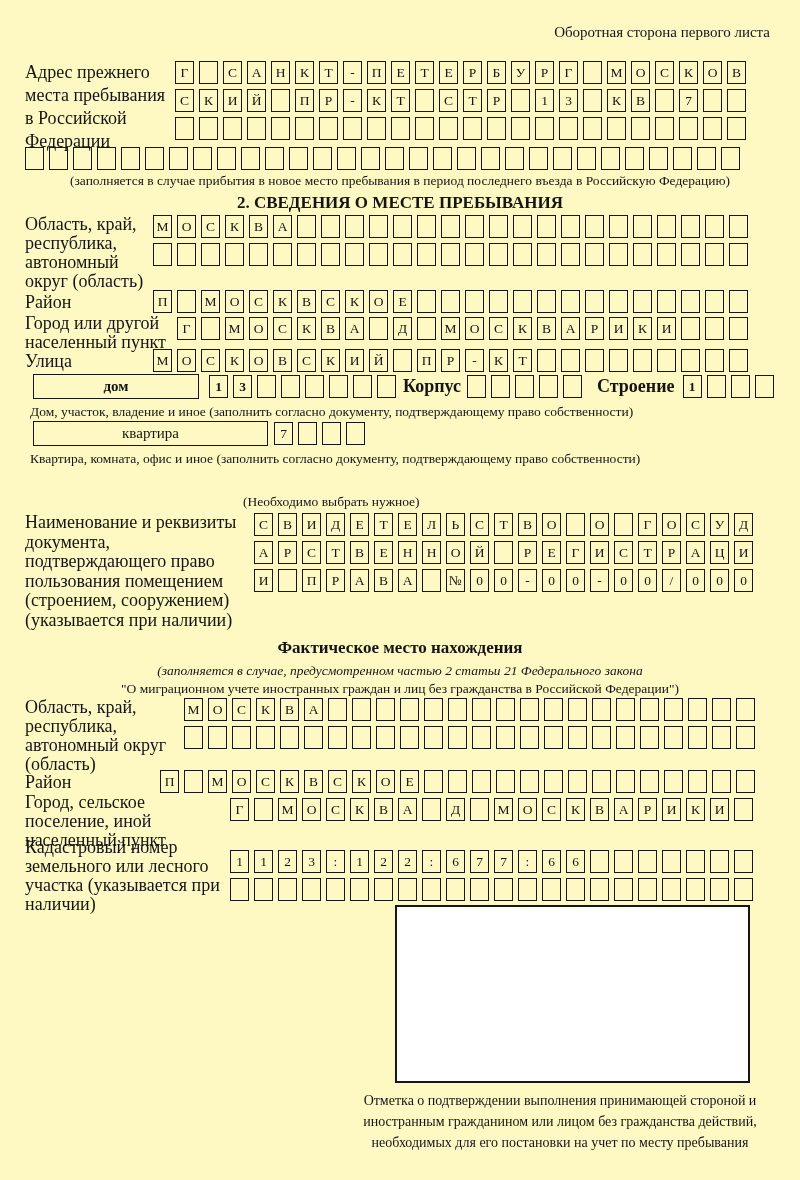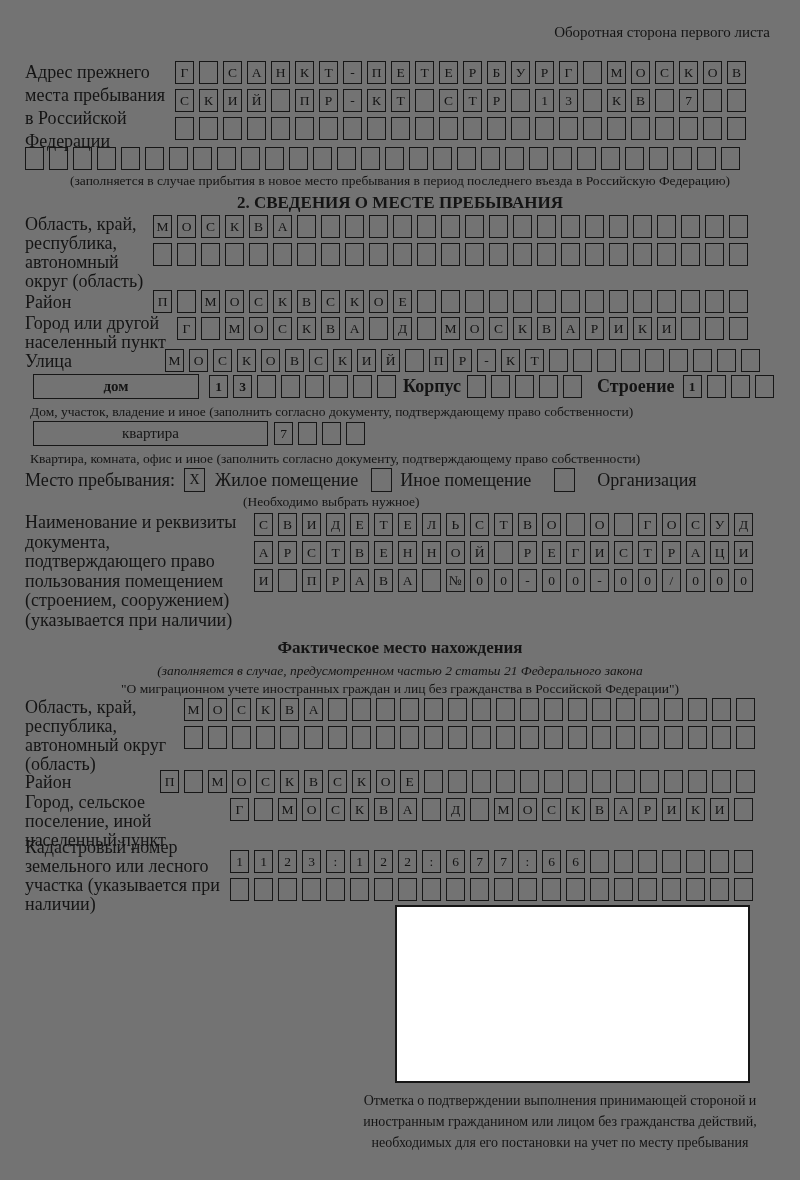--- a/index.html
+++ b/index.html
@@ -1,18 +1,18 @@
 <!DOCTYPE html>
 <html><head>
 <meta charset="utf-8">
 <style>
   html,body { margin:0; padding:0; background:#e8e8e8; }
   .page {
     position:relative; width:800px; height:1180px; margin:0 auto;
-    background:#737373; color:#141414;
+    background:#fef9c3; color:#141414;
     font-family:"Liberation Serif","DejaVu Serif",serif;
     overflow:hidden;
   }
   .abs { position:absolute; }
   .field { display:flex; align-items:flex-start; }
   .flabel { font-size:18px; line-height:19px; flex:0 0 auto; }
   .flabel.lh23 { line-height:23px; }
   .rows { display:flex; flex-direction:column; }
   .rows .boxrow { margin-bottom:5px; }
   .boxrow { display:flex; flex-wrap:nowrap; }
@@ -277,21 +277,21 @@
         <span class="cbox">Р</span>
         <span class="cbox">И</span>
         <span class="cbox">К</span>
         <span class="cbox">И</span>
         <span class="cbox"></span>
         <span class="cbox"></span>
         <span class="cbox"></span>
       </div>
   </div>
 
-  <div class="abs field" style="top:349px; left:25px;gap:12px;">
+  <div class="abs field" style="top:349px; left:25px;">
     <div class="flabel" style="width:128px; padding-top:3px;">Улица</div>
     <div class="boxrow">
         <span class="cbox">М</span>
         <span class="cbox">О</span>
         <span class="cbox">С</span>
         <span class="cbox">К</span>
         <span class="cbox">О</span>
         <span class="cbox">В</span>
         <span class="cbox">С</span>
         <span class="cbox">К</span>
@@ -349,29 +349,20 @@
     <div class="wbox" style="width:235px;">квартира</div>
     <div class="boxrow" style="margin-left:6px;">
         <span class="cbox">7</span>
         <span class="cbox"></span>
         <span class="cbox"></span>
         <span class="cbox"></span>
       </div>
   </div>
   <div class="abs caption" style="top:450px; left:30px;">Квартира, комната, офис и иное (заполнить согласно документу, подтверждающему право собственности)</div>
 
-  <div class="abs inline-row" style="top:468px; left:25px;">
-    <div class="flabel">Место пребывания:</div>
-    <div class="cbox cb" style="margin-left:9px;">X</div>
-    <div class="flabel" style="margin-left:10px;">Жилое помещение</div>
-    <div class="cbox cb" style="margin-left:13px;"></div>
-    <div class="flabel" style="margin-left:8px;">Иное помещение</div>
-    <div class="cbox cb" style="margin-left:23px;"></div>
-    <div class="flabel" style="margin-left:22px;">Организация</div>
-  </div>
   <div class="abs caption" style="top:493px; left:243px;">(Необходимо выбрать нужное)</div>
 
   <div class="abs field" style="top:513px; left:25px;">
     <div class="flabel" style="width:229px; line-height:19.5px;">Наименование и реквизиты документа, подтверждающего право пользования помещением (строением, сооружением) (указывается при наличии)</div>
     <div class="rows">
       <div class="boxrow">
           <span class="cbox">С</span>
           <span class="cbox">В</span>
           <span class="cbox">И</span>
           <span class="cbox">Д</span>

